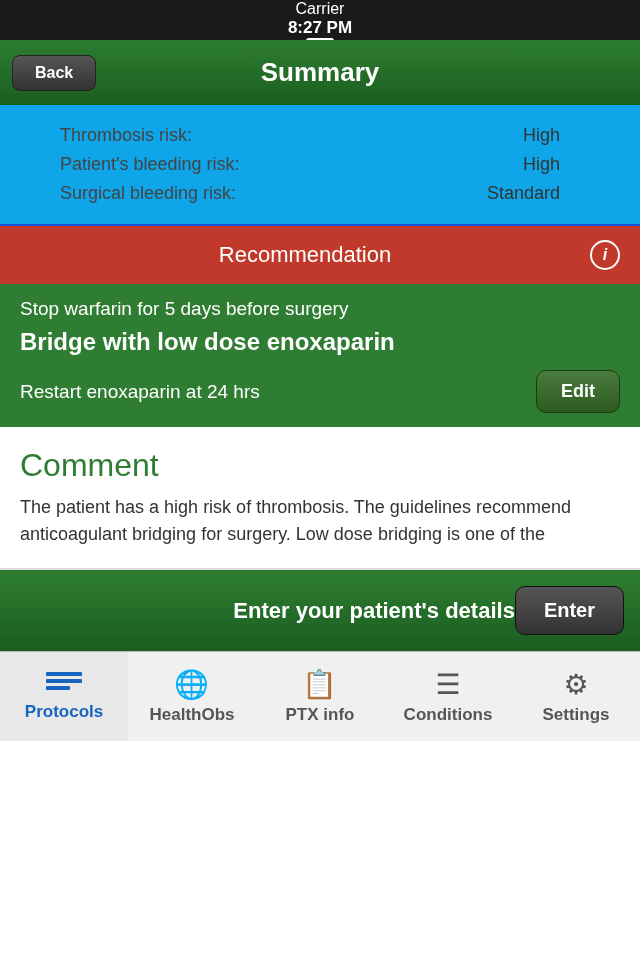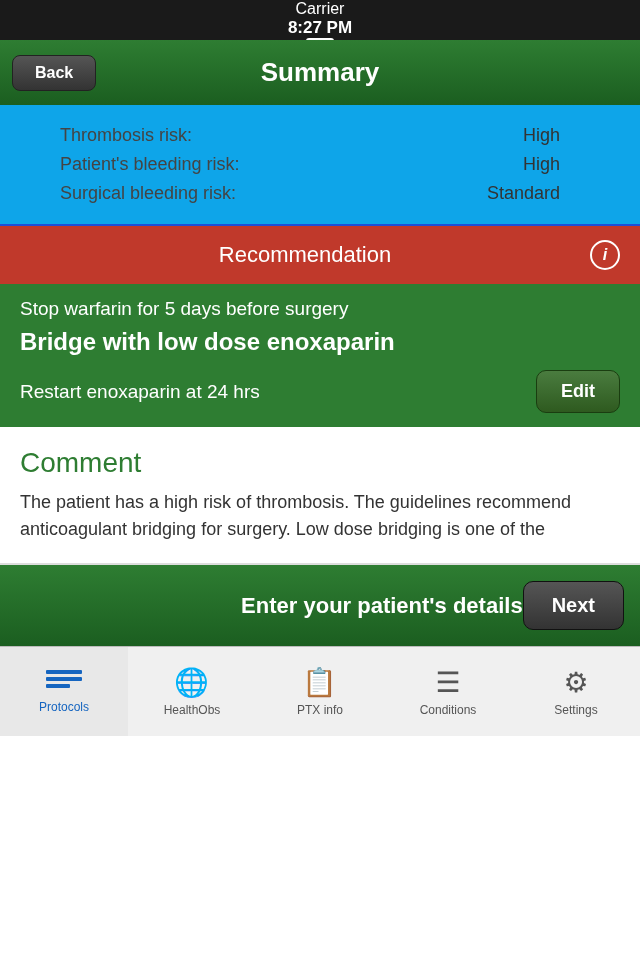--- a/index.html
+++ b/index.html
@@ -164,21 +164,21 @@
     }
 
     
     .comment-section {
       background: #fff;
       padding: 20px 20px;
       flex: 1;
     }
     .comment-title {
       color: #2e7d32;
-      font-size: 28px;
+      font-size: 32px;
       font-weight: 400;
       margin-bottom: 10px;
     }
     .comment-text {
       color: #333;
       font-size: 18px;
       line-height: 1.5;
     }
 
     
@@ -225,23 +225,23 @@
       padding: 8px 4px;
     }
     .tab-item.active {
       background: #e8e8e8;
     }
     .tab-icon {
       font-size: 28px;
       color: #555;
     }
     .tab-label {
-      font-size: 12px;
+      font-size: 17px;
       color: #555;
-      font-weight: 400;
+      font-weight: 700;
     }
     .tab-item.active .tab-label {
       color: #1565c0;
     }
 
     
     .protocols-icon {
       width: 36px;
       height: 26px;
       position: relative;
@@ -317,21 +317,21 @@
 
 <div class="comment-section">
   <div class="comment-title">Comment</div>
   <div class="comment-text">The patient has a high risk of thrombosis. The guidelines recommend anticoagulant bridging for surgery. Low dose bridging is one of the</div>
 </div>
 
 <div class="divider"></div>
 
 <div class="action-bar">
   <span class="action-label">Enter your patient's details</span>
-  <button class="next-button">Next</button>
+  <button class="next-button">Enter</button>
 </div>
 
 <div class="tab-bar">
   <div class="tab-item active">
     <div class="protocols-icon">
       <div class="lines">
         <div class="line"></div>
         <div class="line"></div>
         <div class="line" style="width:24px"></div>
       </div>

